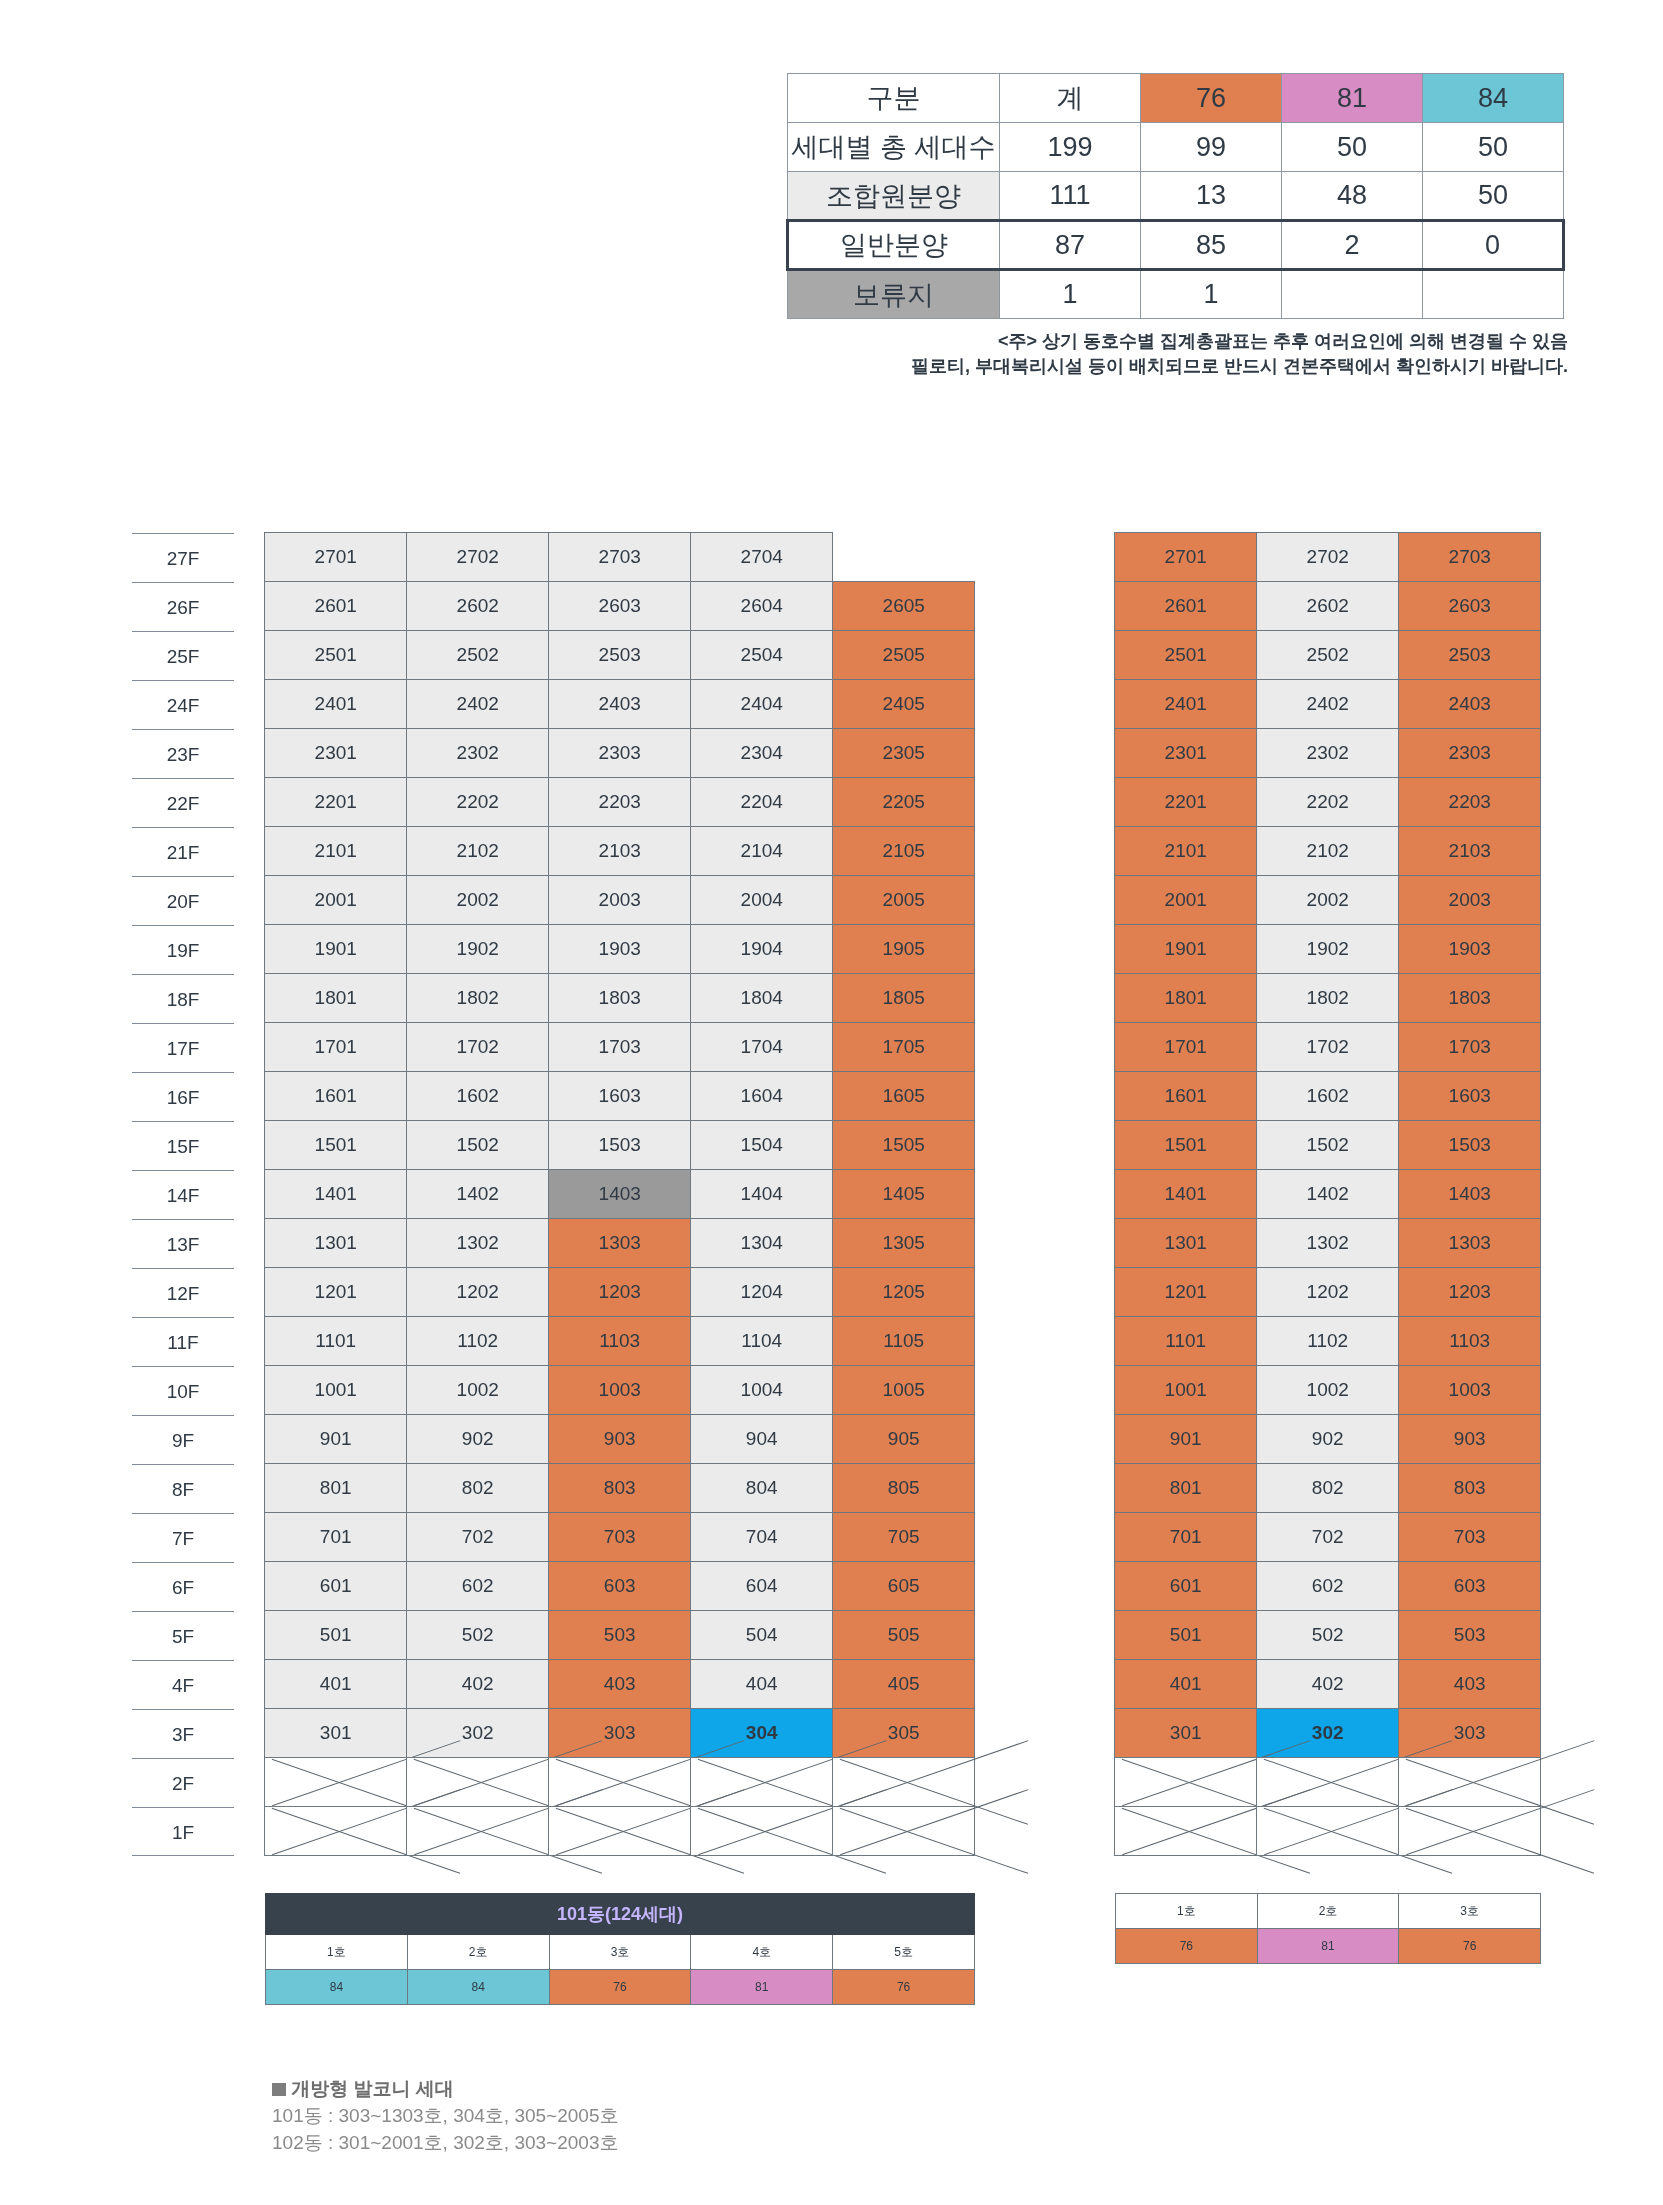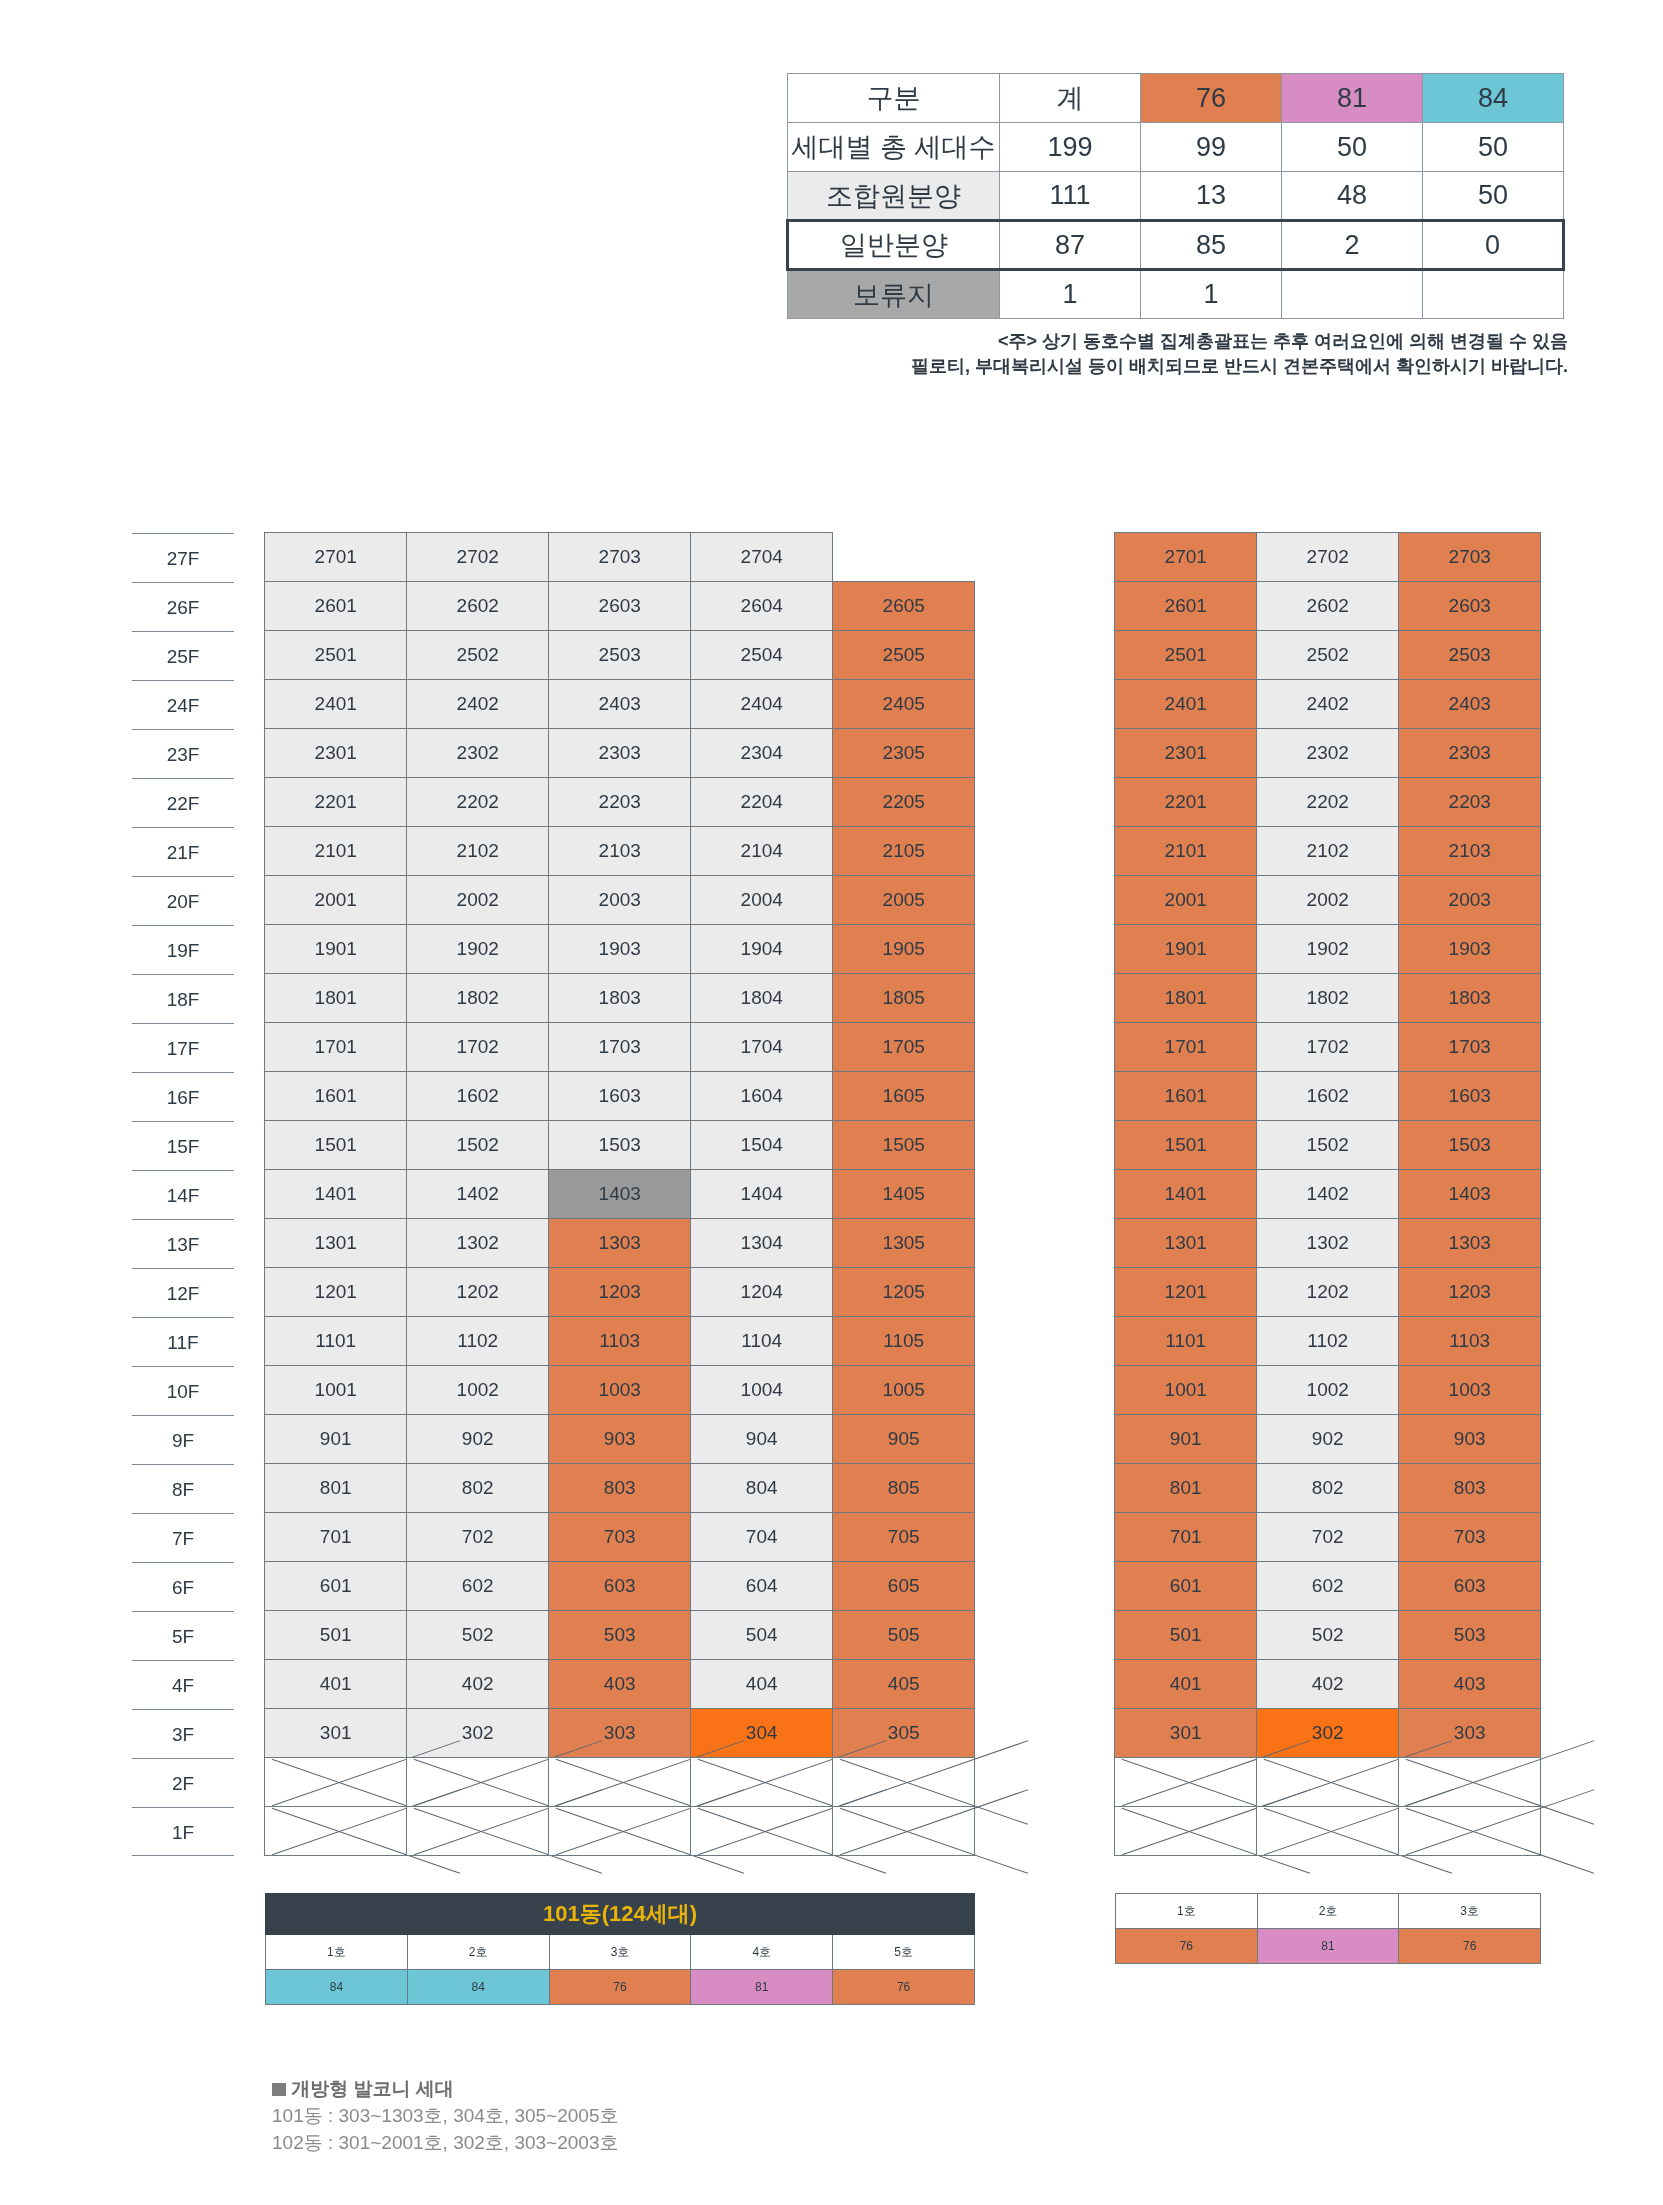--- a/index.html
+++ b/index.html
@@ -93,21 +93,21 @@
     border: 1.1px solid #6d7880;
     display: flex;
     align-items: center;
     justify-content: center;
     font-size: 19px;
     color: #2f3a45;
     background: #ebebeb;
     margin: -0.6px 0 0 -0.6px;
   }
   .unit.u-orange { background: #E08050; }
-  .unit.u-pink   { background: #f97316; }
+  .unit.u-pink   { background: #0ea5e9; font-weight: bold; }
   .unit.u-gray   { background: #9a9a9a; }
   .unit.u-empty  { border: none; background: transparent; }
   .unit.u-hatch  {
     background: #ffffff;
     position: relative;
   }
   .unit.u-hatch::before,
   .unit.u-hatch::after {
     content: "";
     position: absolute;
@@ -133,22 +133,22 @@
     height: 35px;
     text-align: center;
     vertical-align: middle;
     font-size: 12px;
     color: #2f3a45;
     background: #ffffff;
     padding: 0;
   }
   .legend-table td.lg-title {
     background: #37424d;
-    color: #eab308;
-    font-size: 22px;
+    color: #c4b5fd;
+    font-size: 18px;
     font-weight: bold;
     height: 41px;
     border: 1.1px solid #37424d;
   }
   .legend-table td.lg-orange { background: #E08050; }
   .legend-table td.lg-pink   { background: #D78DC3; }
   .legend-table td.lg-cyan   { background: #6CC6D6; }
 
   
   #footnote {

